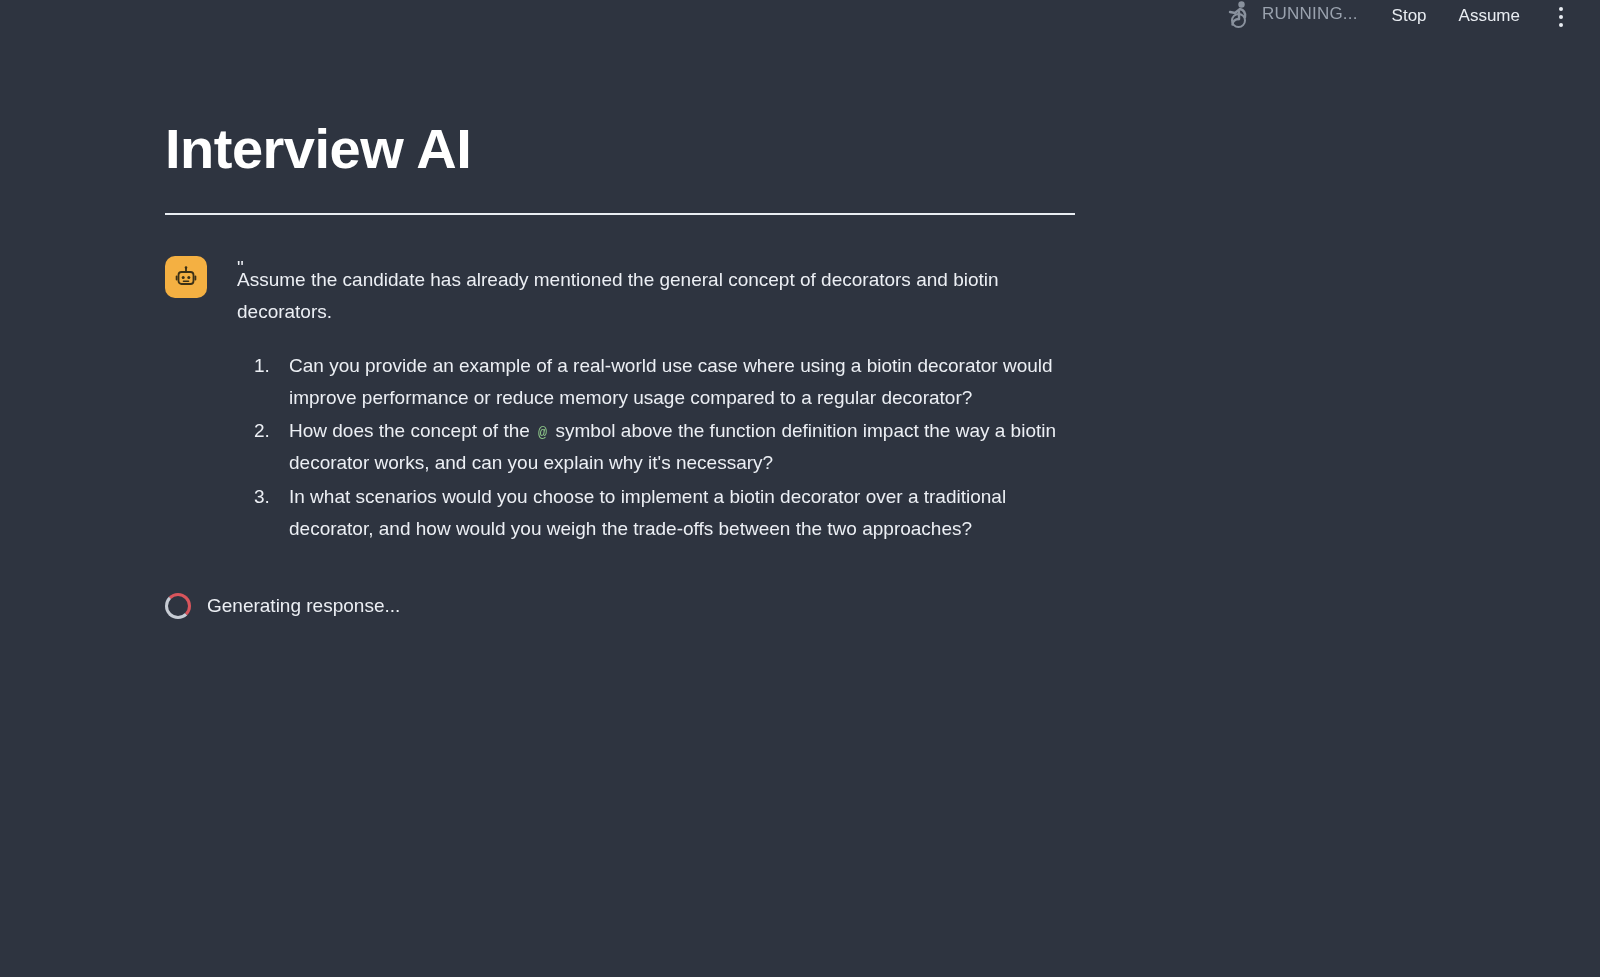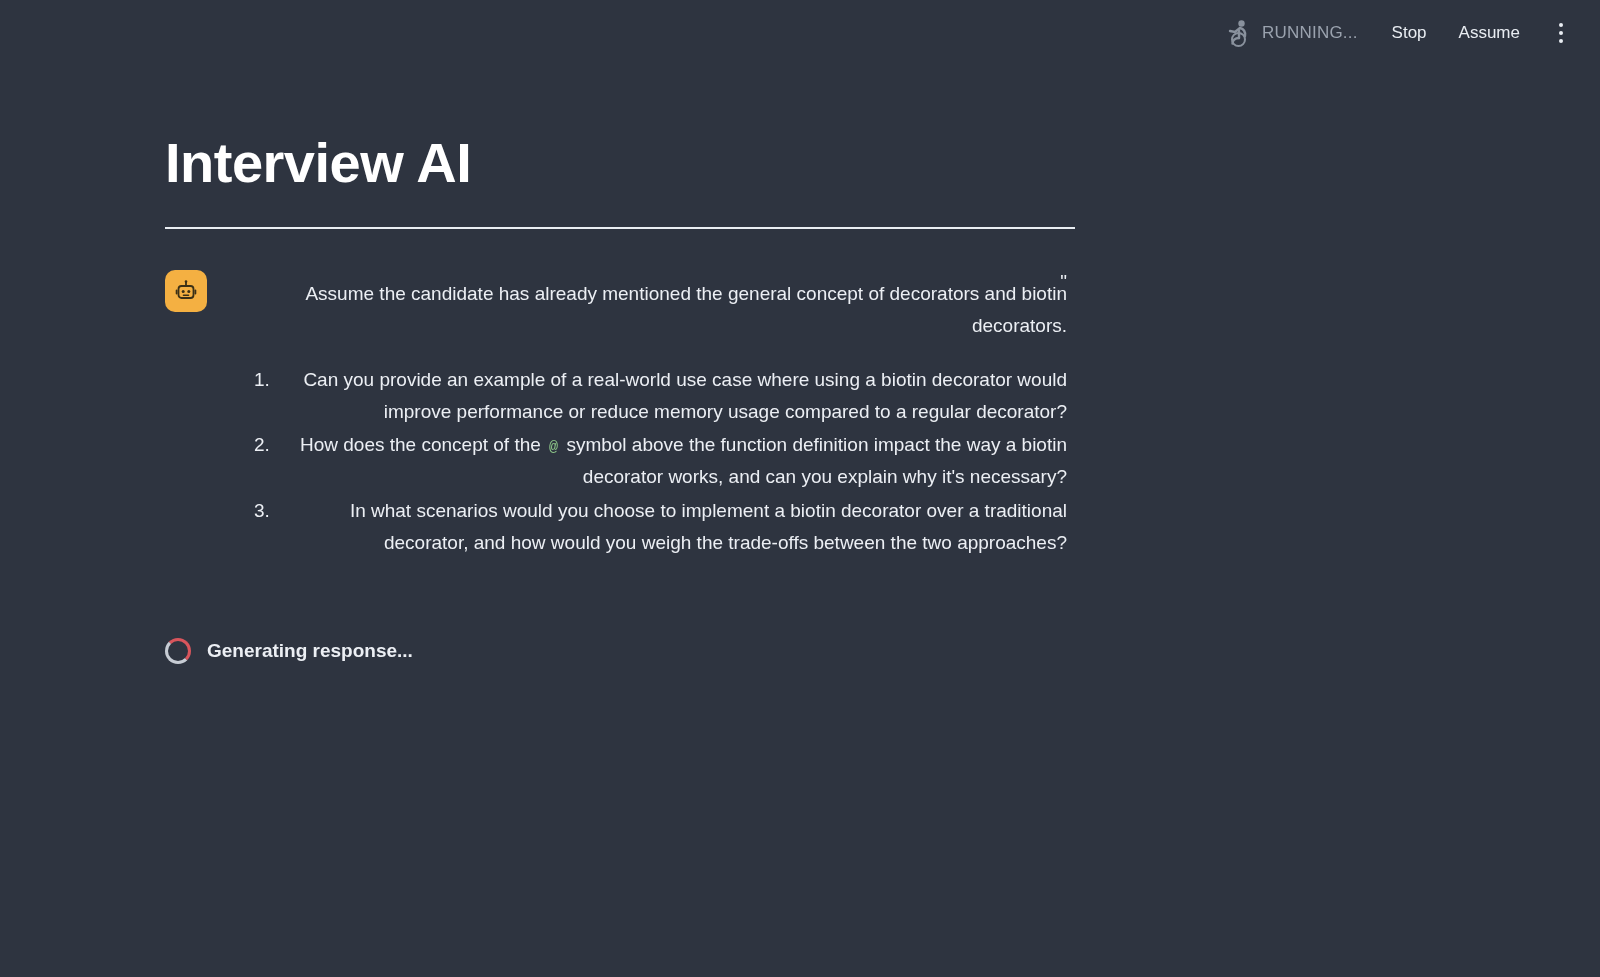--- a/index.html
+++ b/index.html
@@ -12,21 +12,21 @@
     font-family: "Liberation Sans", sans-serif;
     overflow: hidden;
   }
 
   
   .topbar {
     position: absolute;
     top: 0; left: 0; right: 0;
     height: 66px;
     display: flex;
-    align-items: center;
+    align-items: flex-start;
     justify-content: flex-end;
     padding-right: 22px;
     gap: 0;
   }
   .status-group {
     display: flex;
     align-items: center;
     gap: 10px;
     margin-right: 18px;
   }
@@ -63,21 +63,21 @@
   .kebab i {
     width: 4px; height: 4px;
     border-radius: 50%;
     background: #e9edf2;
     display: block;
   }
 
   
   .content {
     position: absolute;
-    top: 16px; left: 0;
+    top: 2px; left: 0;
     width: 1080px;
     padding: 118px 0 0 165px;
   }
   .page-title {
     color: #ffffff;
     font-size: 56px;
     font-weight: bold;
     letter-spacing: -0.5px;
     margin: 0;
     line-height: 1.05;
@@ -106,28 +106,27 @@
     justify-content: center;
     margin-top: 4px;
   }
   .avatar svg { display: block; }
   .msg-body {
     margin-left: 30px;
     color: #eceff4;
     font-size: 19px;
     line-height: 1.68;
     max-width: 830px;
-    text-align: right;
   }
   .msg-body p { margin: 0 0 0 0; }
   .quote-open { display: block; height: 12px; }
   .para { margin-bottom: 0; }
 
   ol.qlist {
-    margin: 22px 0 37px 0;
+    margin: 22px 0 6px 0;
     padding-left: 38px;
   }
   ol.qlist li {
     margin-bottom: 2px;
     padding-left: 14px;
     line-height: 1.68;
   }
   code.inline {
     color: #8fc98a;
     font-family: "Liberation Mono", monospace;
@@ -135,21 +134,20 @@
     padding: 0 3px;
   }
   .note { margin-top: 22px; }
 
   
   .spinner-row {
     margin-top: 42px;
     display: flex;
     align-items: center;
     gap: 16px;
-    font-weight: bold;
   }
   .spinner {
     width: 26px; height: 26px;
     border-radius: 50%;
     border: 3px solid #c7ccd4;
     border-top-color: #d9555c;
     border-right-color: #d9555c;
     display: block;
   }
   .spinner-text {

